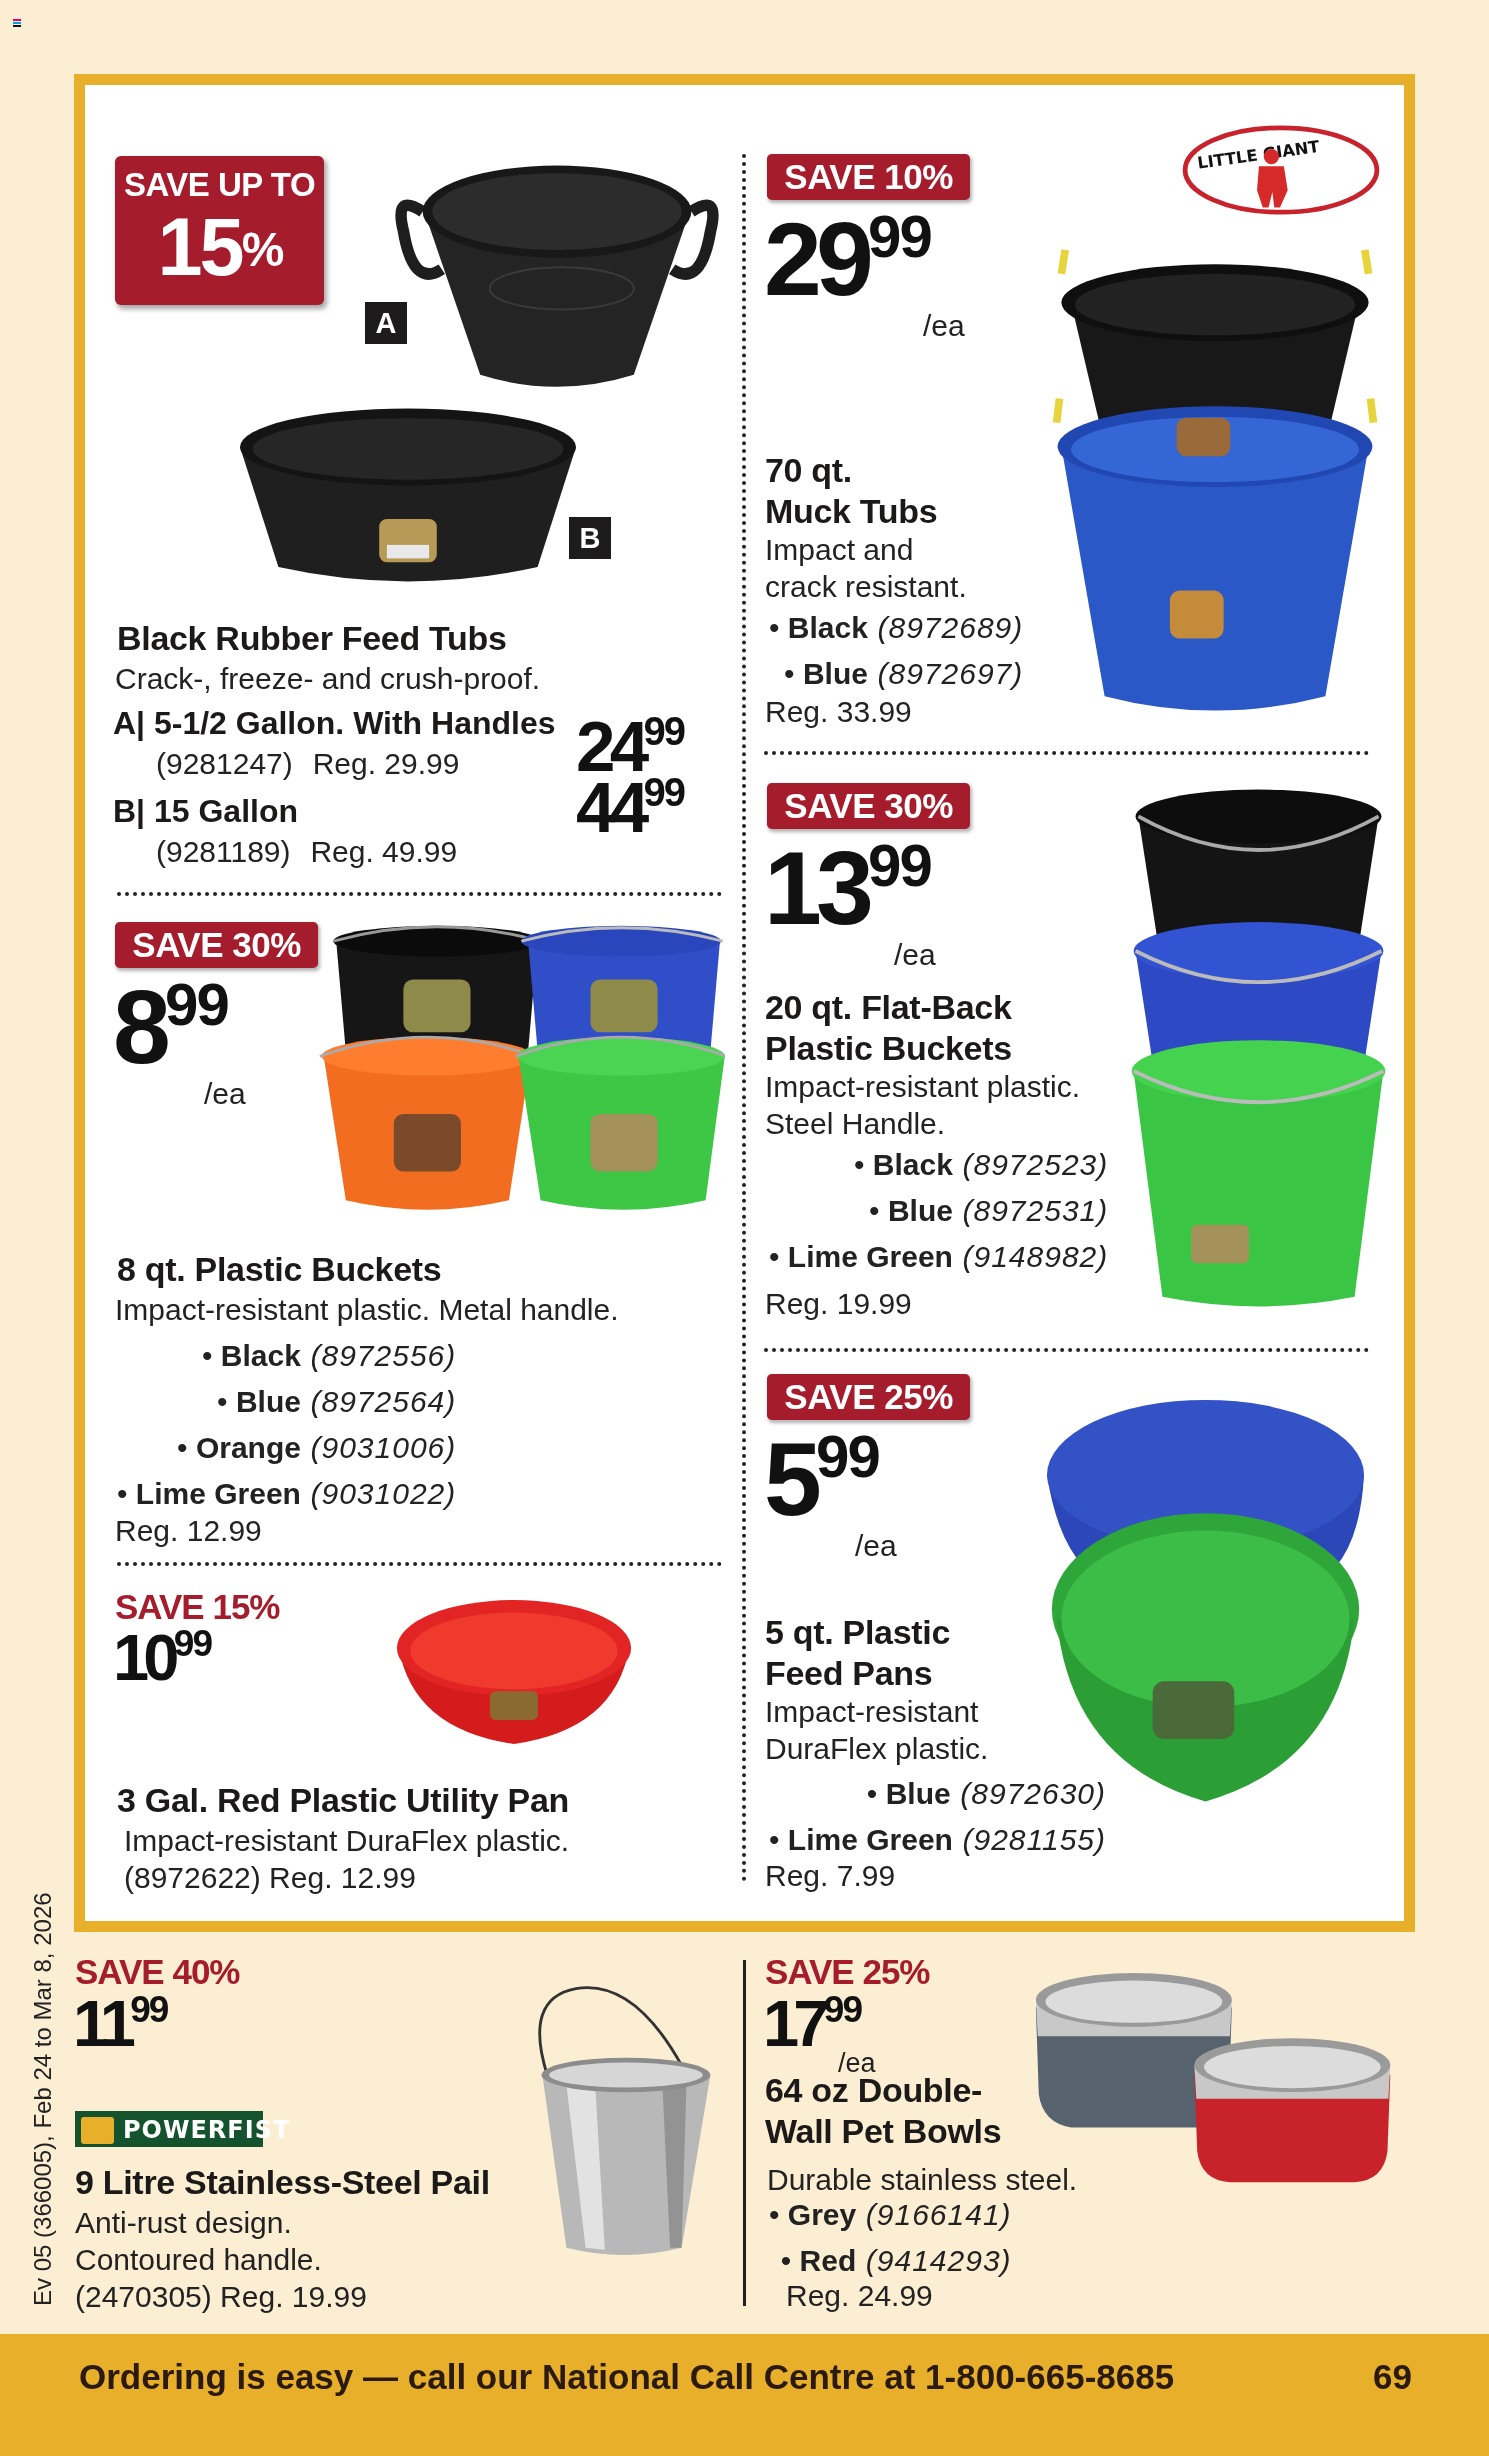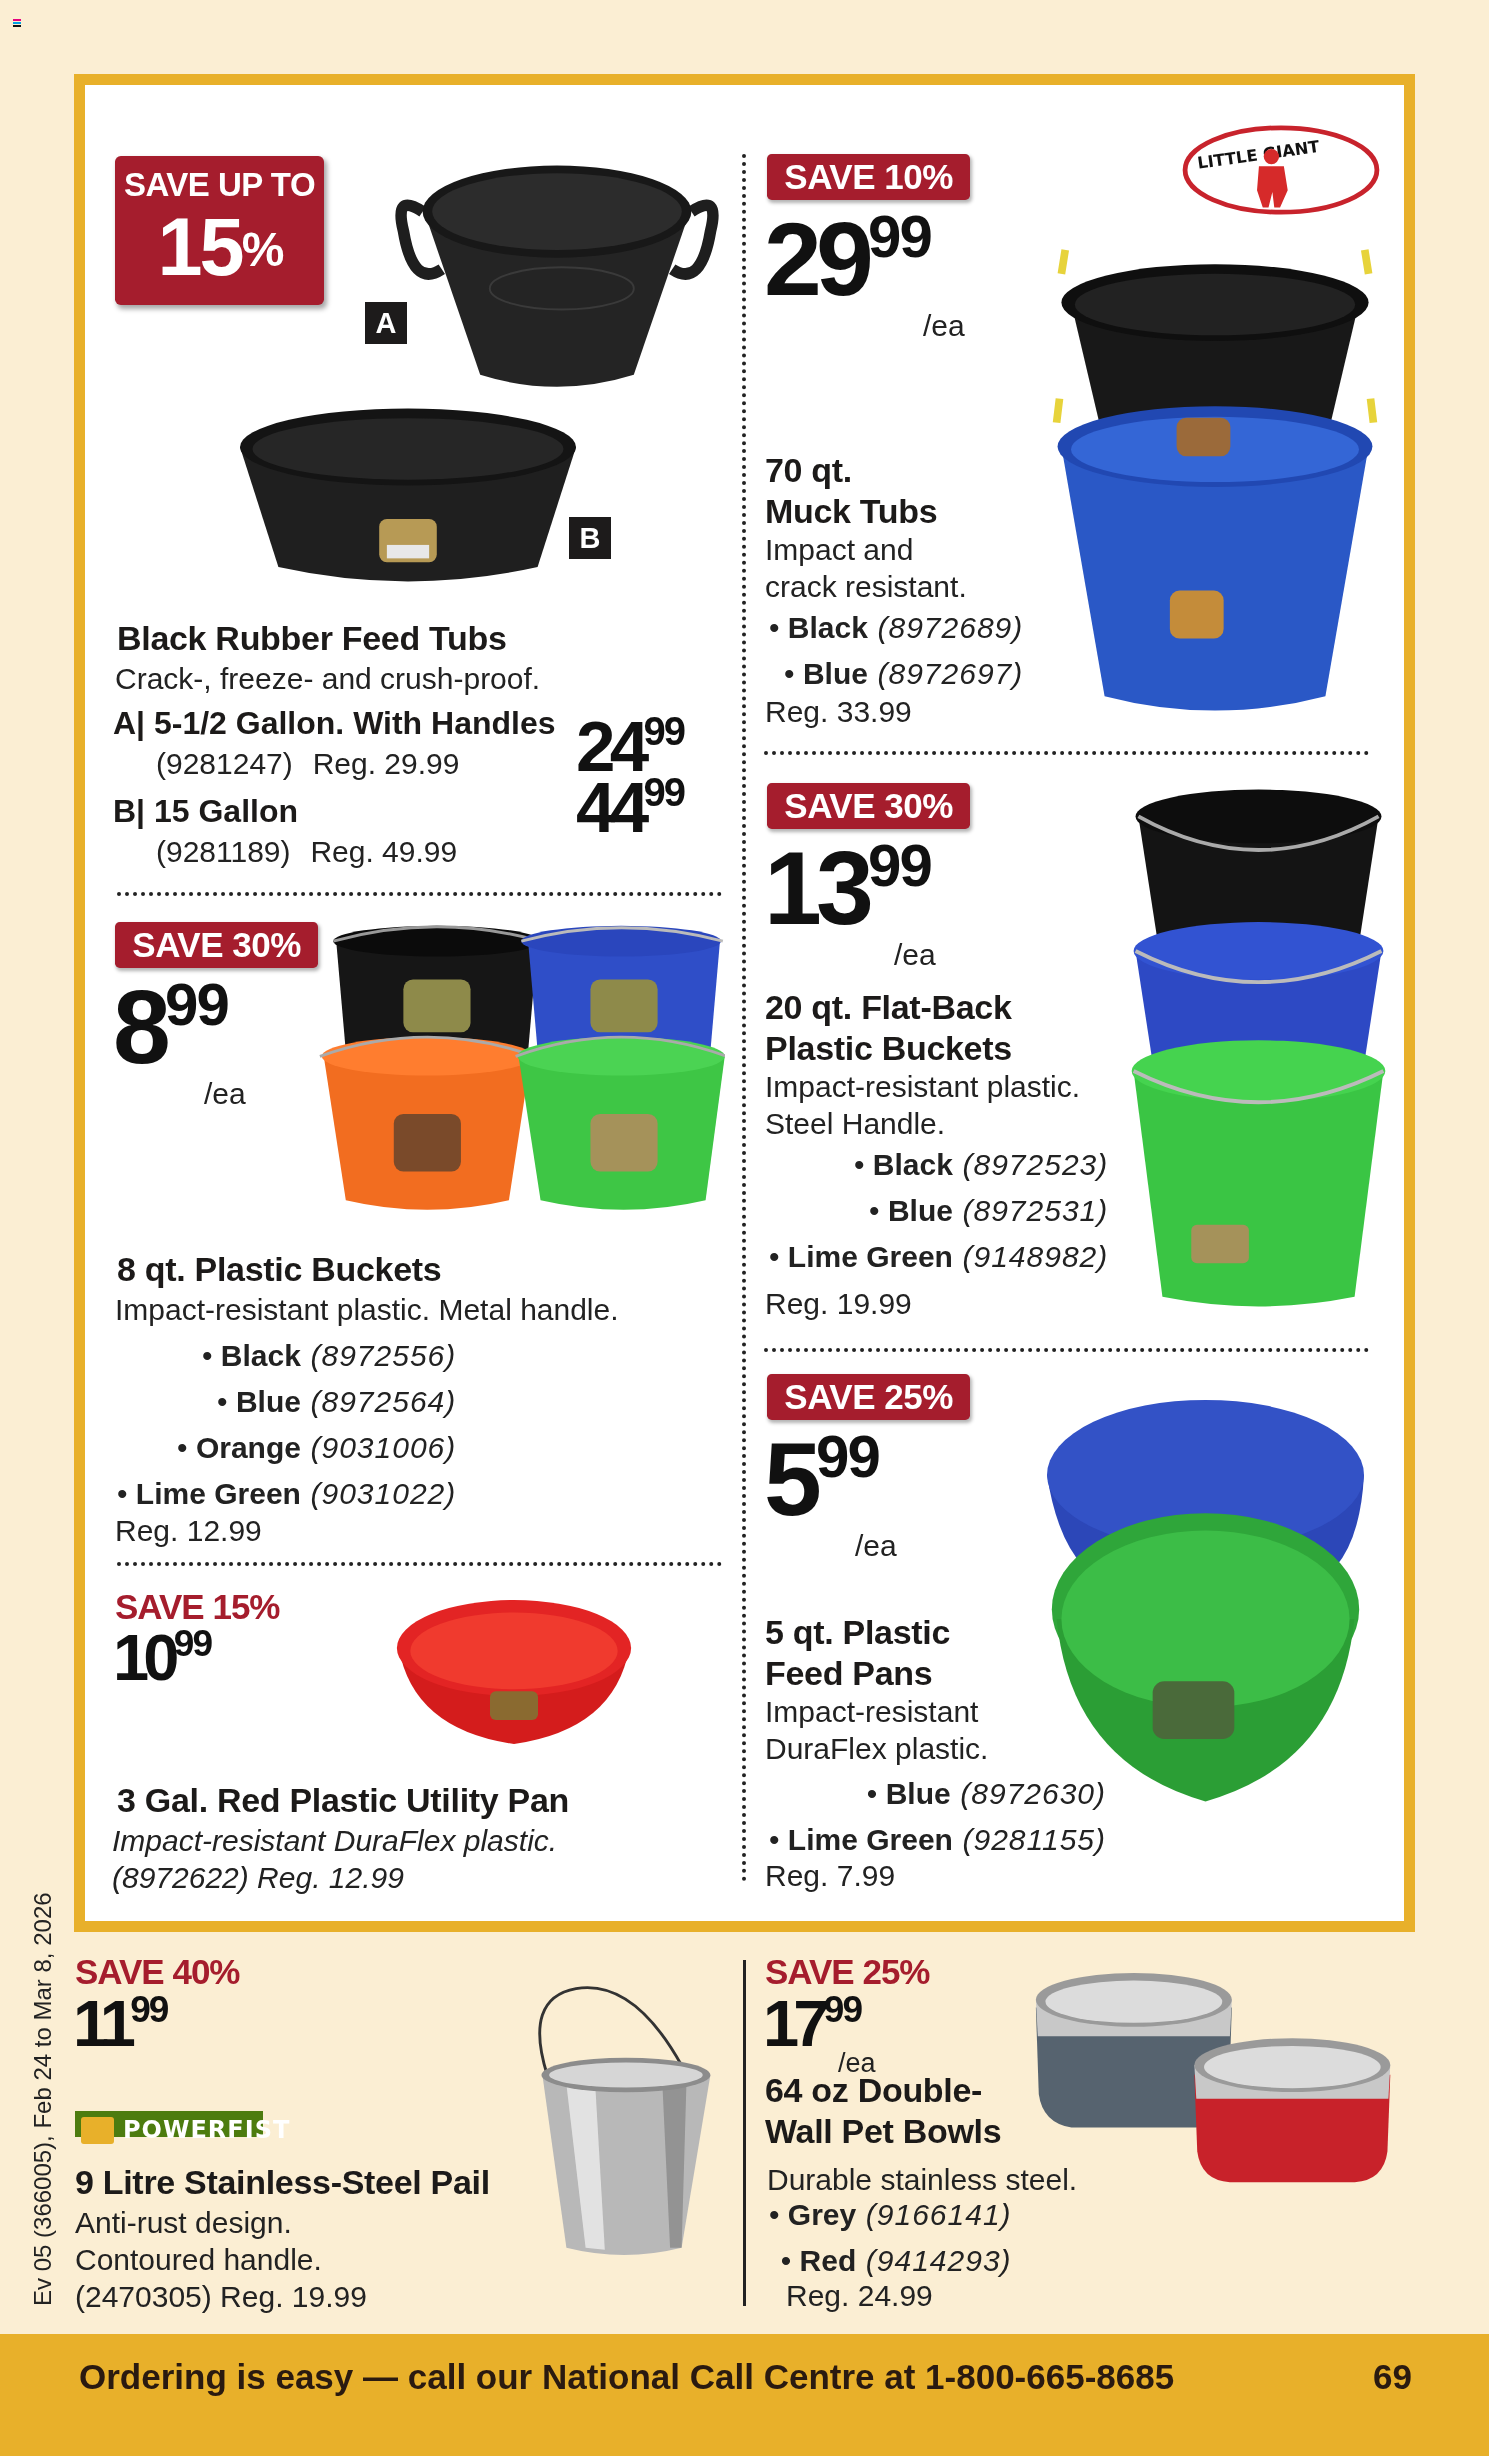--- a/index.html
+++ b/index.html
@@ -49,21 +49,21 @@
 
   .side-text { position: absolute; left: 29px; top: 2306px; transform-origin: 0 0; transform: rotate(-90deg);
                font-size: 24px; color: #222; white-space: nowrap; }
 
   .footer { position: absolute; left: 0; top: 2334px; width: 1489px; height: 122px; background: #e8b02a; }
   .footer .msg { position: absolute; left: 79px; top: 23px; font-weight: 700; font-size: 35px; color: #2a1a10; white-space: nowrap; }
   .footer .page { position: absolute; right: 77px; top: 23px; font-weight: 700; font-size: 35px; color: #2a1a10; }
 
   .vline-bottom { position: absolute; left: 743px; top: 1960px; width: 2.9px; height: 346px; background: #222; }
 
-  .brand-logo { position: absolute; left: 75px; top: 2111px; height: 26px; width: 188px; background: #4d7c0f; color: #fff;
+  .brand-logo { position: absolute; left: 75px; top: 2111px; height: 36px; width: 188px; background: #14532d; color: #fff;
                 font-weight: 700; font-size: 24px; line-height: 38px; padding-left: 48px; font-family: "DejaVu Sans", sans-serif; letter-spacing: 1px; }
   .brand-logo .fist { position: absolute; left: 5.8px; top: 5.8px; width: 33px; height: 27px; background: #e8b02a; border-radius: 2.9px; }
 </style>
 </head>
 <body>
 
 <div class="reg-mark">
   <i style="background:#e6007e"></i>
     <i style="background:#00a0e3"></i>
     <i style="background:#111"></i>
@@ -281,21 +281,21 @@
   </div>
 
   <svg class="abs" style="left:394px;top:1595px" width="240" height="154" viewBox="0 0 250 160">
     <path d="M5 55 Q20 140 125 155 Q230 140 245 55 Z" fill="#d41c1c"></path>
     <ellipse cx="125" cy="55" rx="122" ry="50" fill="#e32424"></ellipse>
     <ellipse cx="125" cy="58" rx="108" ry="40" fill="#f03a2e"></ellipse>
     <rect x="100" y="100" width="50" height="30" rx="6" fill="#8a6a30"></rect>
   </svg>
 
   <div class="title" style="left:117px;top:1780px;">3 Gal. Red Plastic Utility Pan</div>
-  <div class="desc" style="left:112px;top:1822px;font-style:italic;">
+  <div class="desc" style="left:124px;top:1822px;">
     <span class="line">Impact-resistant DuraFlex plastic.</span>
     <span class="line">(8972622)  Reg. 12.99</span>
   </div>
 </section>
 
 <div class="side-text">Ev 05 (366005), Feb 24 to Mar 8, 2026</div>
 
 <section>
   <div class="save-text" style="left:75px;top:1952px;">SAVE 40%</div>
   <div class="price" style="left:73px;top:1991px;font-size:65px;line-height:65px;">

